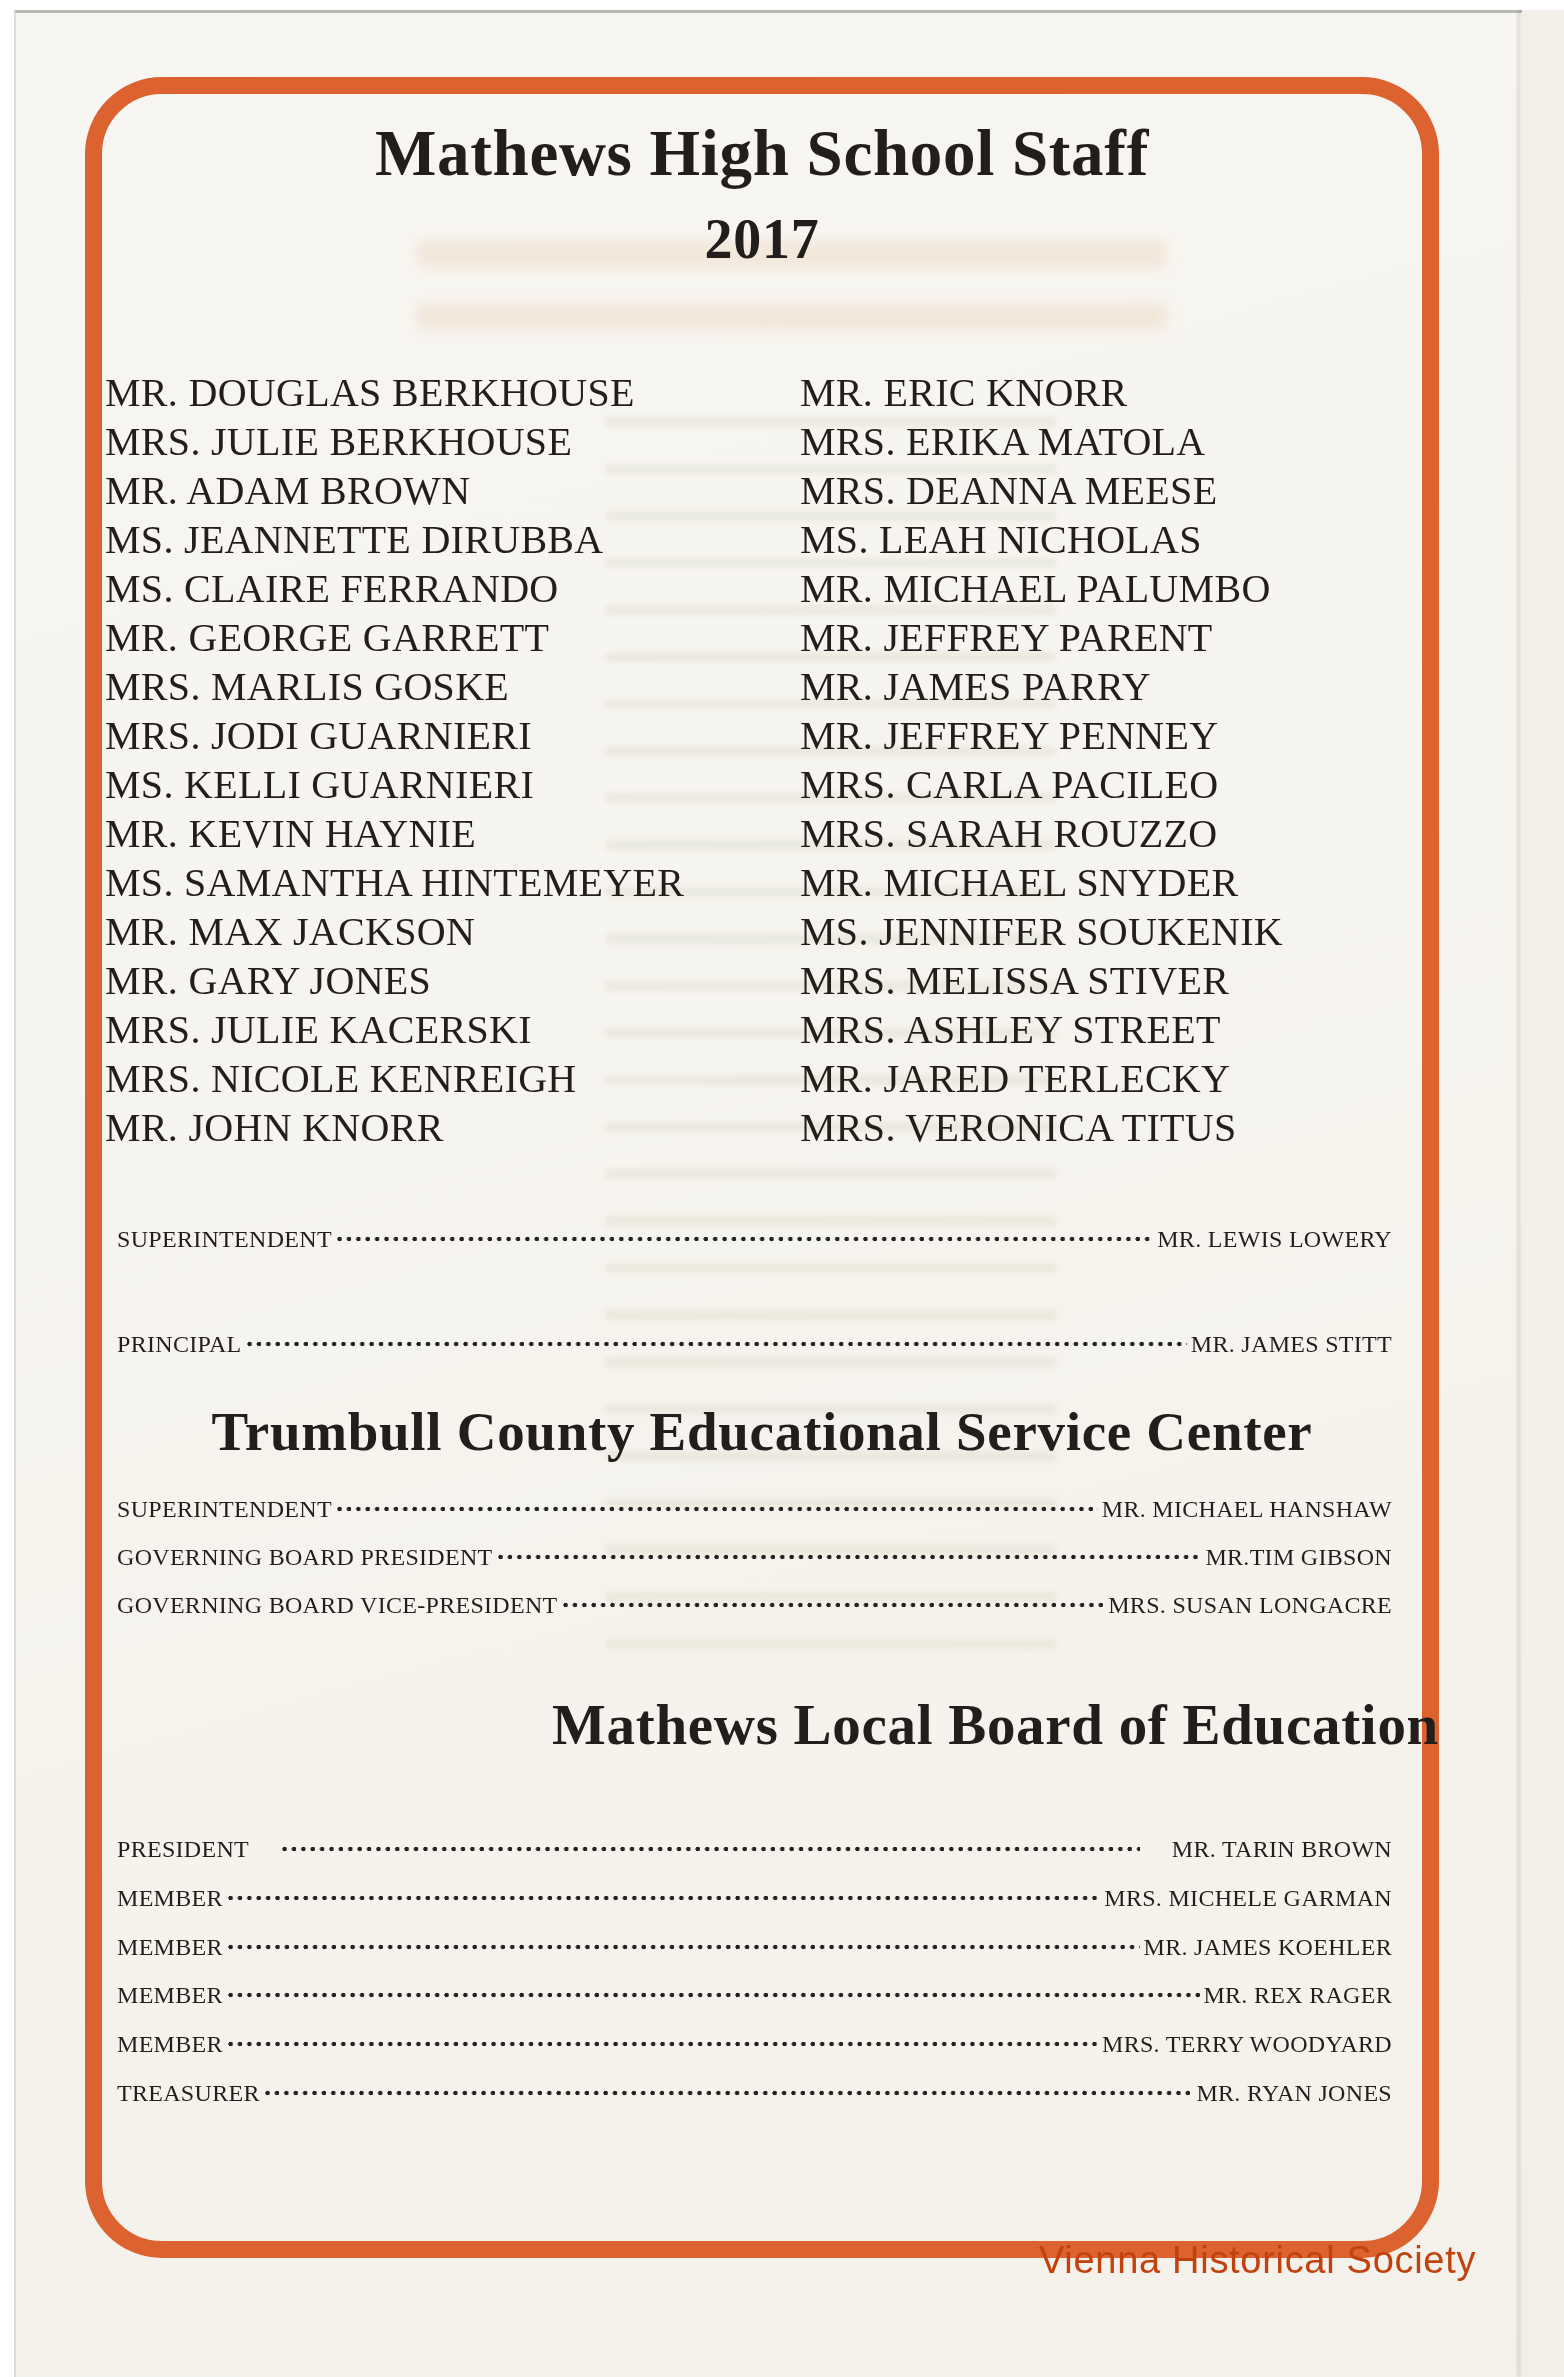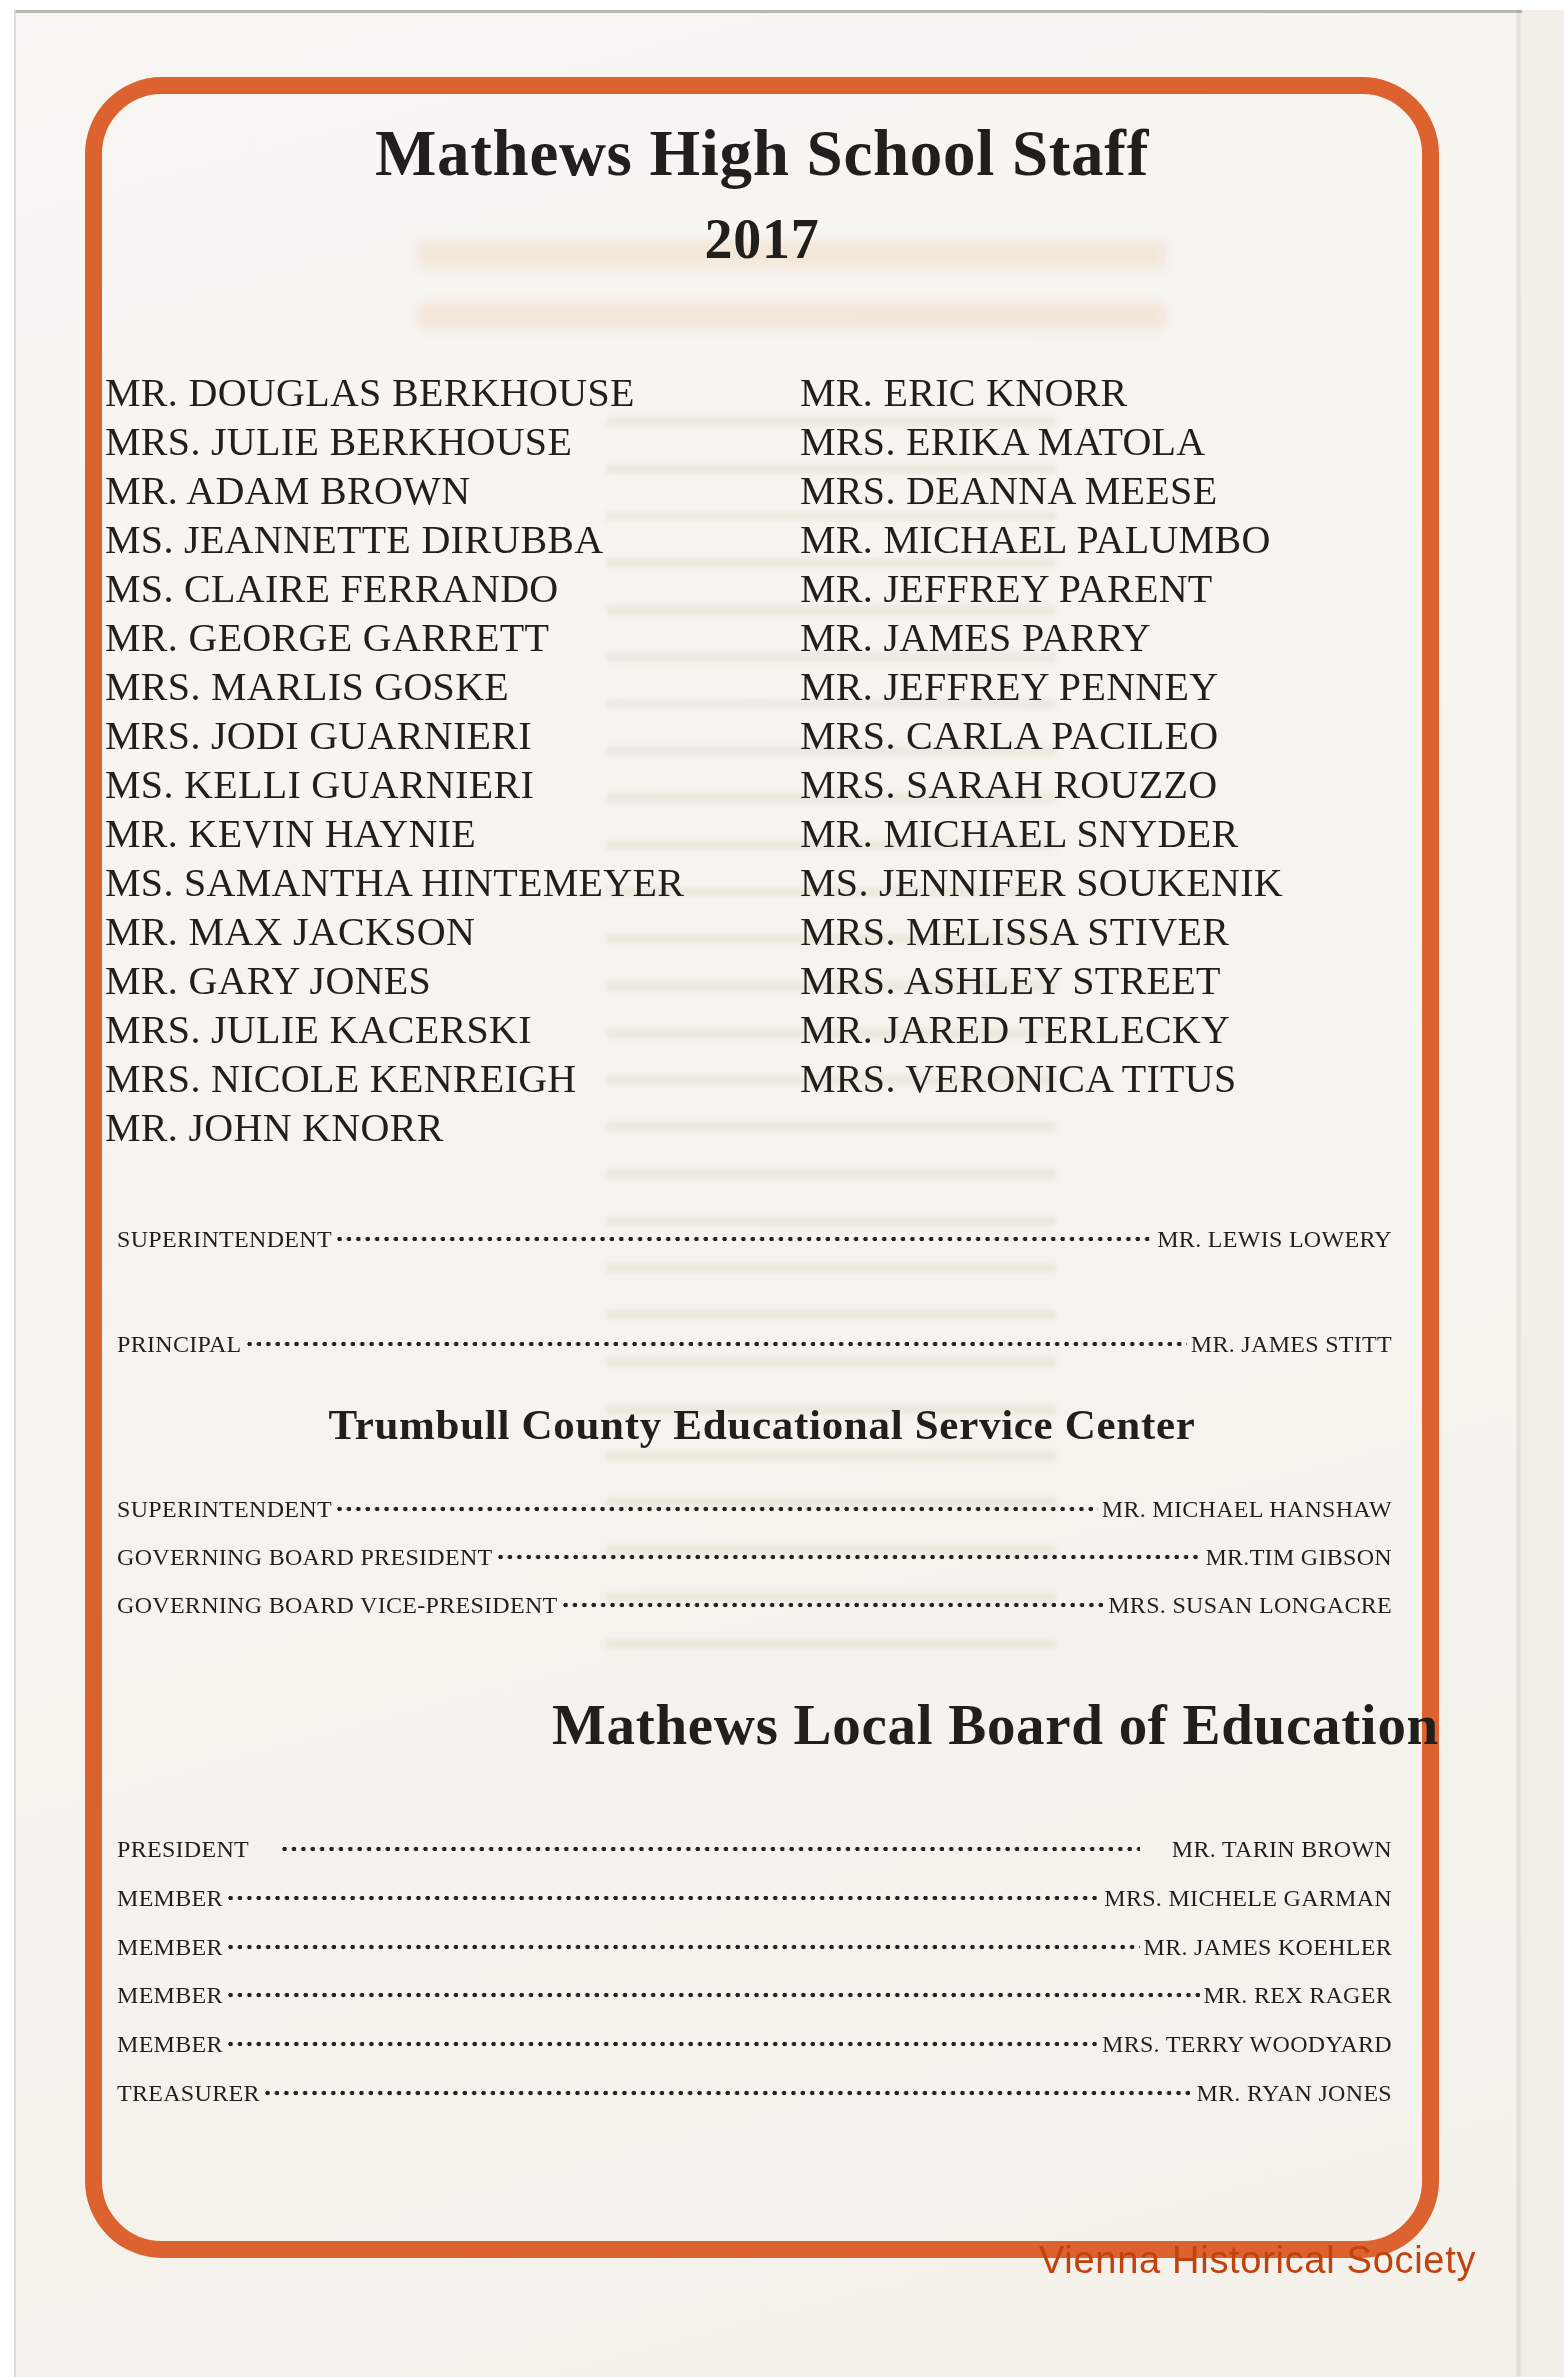--- a/index.html
+++ b/index.html
@@ -47,21 +47,21 @@
     border:17.6px solid #dc6230; border-radius:77px;
     filter:blur(0.4px);
   }
   .script-title {
     position:absolute; left:85px; width:1354px; text-align:center;
     font-weight:bold; white-space:nowrap;
     letter-spacing:0.7px;
   }
   .main-title   { top:116px;  font-size:65px; line-height:1.15; }
   .year-title   { top:207px;  font-size:56px;  line-height:1.15; }
-  .trumbull-title { top:1400px; font-size:43px; line-height:1.15; }
+  .trumbull-title { top:1400px; font-size:55px; line-height:1.15; }
   .board-title  { top:1692px; font-size:57px;  line-height:1.15;text-align:right; }
   .name-col {
     position:absolute; top:368px; font-size:40px; line-height:49px;
     letter-spacing:0.3px; white-space:nowrap;
   }
   .name-col.left  { left:105px;  }
   .name-col.right { left:800px; }
   .dotrow {
     position:absolute; left:117px; width:1275px; height:51px;
     display:flex; align-items:flex-end;
@@ -116,20 +116,21 @@
     <div>MR. GARY JONES</div>
     <div>MRS. JULIE KACERSKI</div>
     <div>MRS. NICOLE KENREIGH</div>
     <div>MR. JOHN KNORR</div>
   </div>
 
   <div class="name-col right">
     <div>MR. ERIC KNORR</div>
     <div>MRS. ERIKA MATOLA</div>
     <div>MRS. DEANNA MEESE</div>
+    <div>MS. LEAH NICHOLAS</div>
     <div>MR. MICHAEL PALUMBO</div>
     <div>MR. JEFFREY PARENT</div>
     <div>MR. JAMES PARRY</div>
     <div>MR. JEFFREY PENNEY</div>
     <div>MRS. CARLA PACILEO</div>
     <div>MRS. SARAH ROUZZO</div>
     <div>MR. MICHAEL SNYDER</div>
     <div>MS. JENNIFER SOUKENIK</div>
     <div>MRS. MELISSA STIVER</div>
     <div>MRS. ASHLEY STREET</div>

